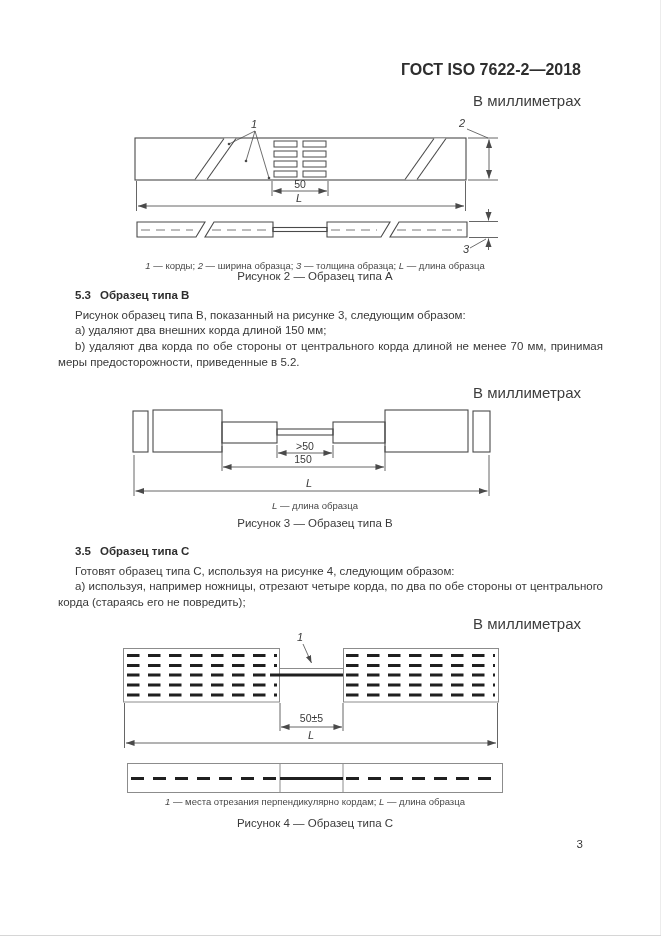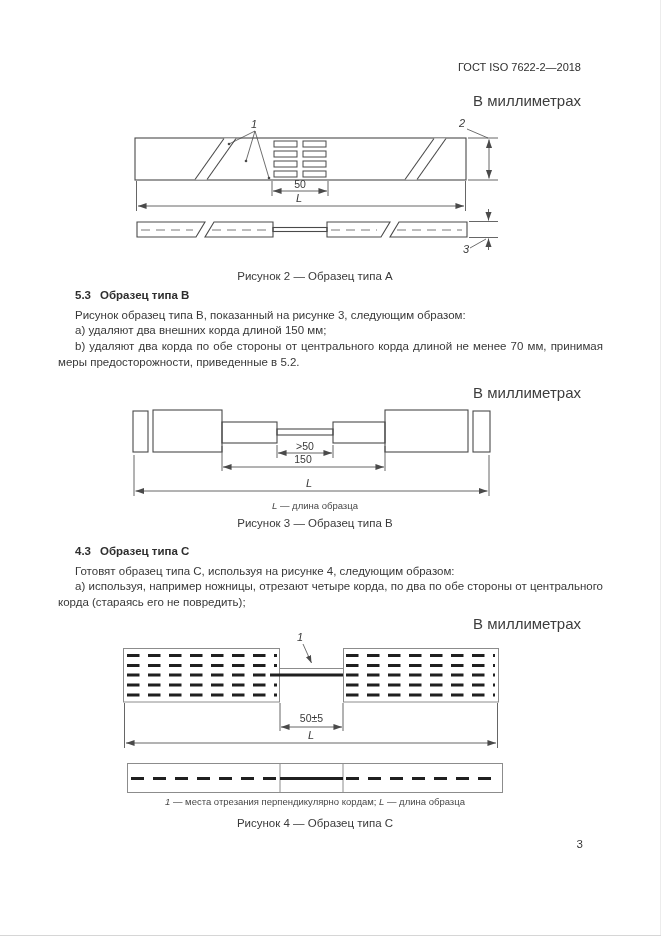--- a/index.html
+++ b/index.html
@@ -1,21 +1,21 @@
 <!DOCTYPE html>
 <html lang="ru"><head>
 <meta charset="utf-8">
 <style>
   html,body{margin:0;padding:0;background:#e9e9e9;}
   .page{
     position:relative;width:661px;height:936px;background:#ffffff;
     font-family:"Liberation Sans", sans-serif;color:#383838;overflow:hidden;
     box-shadow: inset 0 -1px 0 #d6d6d6, inset -1px 0 0 #ececec;
   }
-  .hdr{position:absolute;top:61px;right:80px;font-size:11px;font-weight:normal;color:#2e2e2e;}
+  .hdr{position:absolute;top:61px;right:80px;font-size:16px;font-weight:bold;color:#2e2e2e;}
   .mm{position:absolute;right:80px;font-size:15px;color:#3d3d3d;}
   .mm1{top:92px}.mm2{top:384px}.mm3{top:615px}
   .fig{position:absolute;}
   .fig2{left:110px;top:110px;}
   .fig3{left:110px;top:400px;}
   .fig4{left:115px;top:628px;}
   .figcap{position:absolute;left:0;width:630px;text-align:center;font-size:9.5px;color:#474747;}
   .figcap i{font-style:italic;}
   .cap2{top:260px}.cap3{top:500px}.cap4{top:796px}
   .figtitle{position:absolute;left:0;width:630px;text-align:center;font-size:11.5px;color:#3a3a3a;}
@@ -115,20 +115,21 @@
 
       <text class="lbl" x="463" y="253">3</text>
       <line x1="470" y1="248" x2="486" y2="239" class="lead"></line>
       <line x1="469" y1="221.5" x2="498" y2="221.5" class="thin"></line>
       <line x1="469" y1="237.5" x2="498" y2="237.5" class="thin"></line>
       <line x1="488.5" y1="209" x2="488.5" y2="220.5" class="thin" marker-end="url(#arA)"></line>
       <line x1="488.5" y1="250" x2="488.5" y2="238.5" class="thin" marker-end="url(#arA)"></line>
     </g>
   </svg>
 
+  <div class="figcap cap2"><i>1</i><span> — корды; </span><i>2</i><span> — ширина образца; </span><i>3</i><span> — толщина образца; </span><i>L</i><span> — длина образца</span></div>
   <div class="figtitle t2">Рисунок 2 — Образец типа А</div>
 
   <div class="sect s53">
     <div class="shead"><span class="num">5.3</span><span>Образец типа В</span></div>
     <p>Рисунок образец типа В, показанный на рисунке 3, следующим образом:</p>
     <p>а) удаляют два внешних корда длиной 150 мм;</p>
     <p>b) удаляют два корда по обе стороны от центрального корда длиной не менее 70 мм, принимая меры предосторожности, приведенные в 5.2.</p>
   </div>
 
   <div class="mm mm2">В миллиметрах</div>
@@ -167,21 +168,21 @@
       <line x1="489" y1="455" x2="489" y2="496" class="thin"></line>
       <line x1="135.5" y1="491" x2="487.5" y2="491" class="thin" marker-start="url(#arB)" marker-end="url(#arB)"></line>
       <text class="dimi" x="309" y="487" text-anchor="middle">L</text>
     </g>
   </svg>
 
   <div class="figcap cap3"><i>L</i><span> — длина образца</span></div>
   <div class="figtitle t3">Рисунок 3 — Образец типа В</div>
 
   <div class="sect s54">
-    <div class="shead"><span class="num">4.3</span><span>Образец типа С</span></div>
+    <div class="shead"><span class="num">3.5</span><span>Образец типа С</span></div>
     <p>Готовят образец типа С, используя на рисунке 4, следующим образом:</p>
     <p>а) используя, например ножницы, отрезают четыре корда, по два по обе стороны от центрального корда (стараясь его не повредить);</p>
   </div>
 
   <div class="mm mm3">В миллиметрах</div>
 
   <svg class="fig fig4" width="400" height="172" viewBox="115 628 400 172">
     <defs>
       <marker id="arC" viewBox="0 0 10 8" refX="9.5" refY="4" markerWidth="10" markerHeight="8" orient="auto-start-reverse">
         <path d="M0,0.6 L9.5,4 L0,7.4 z" fill="#4a4a4a"></path>

